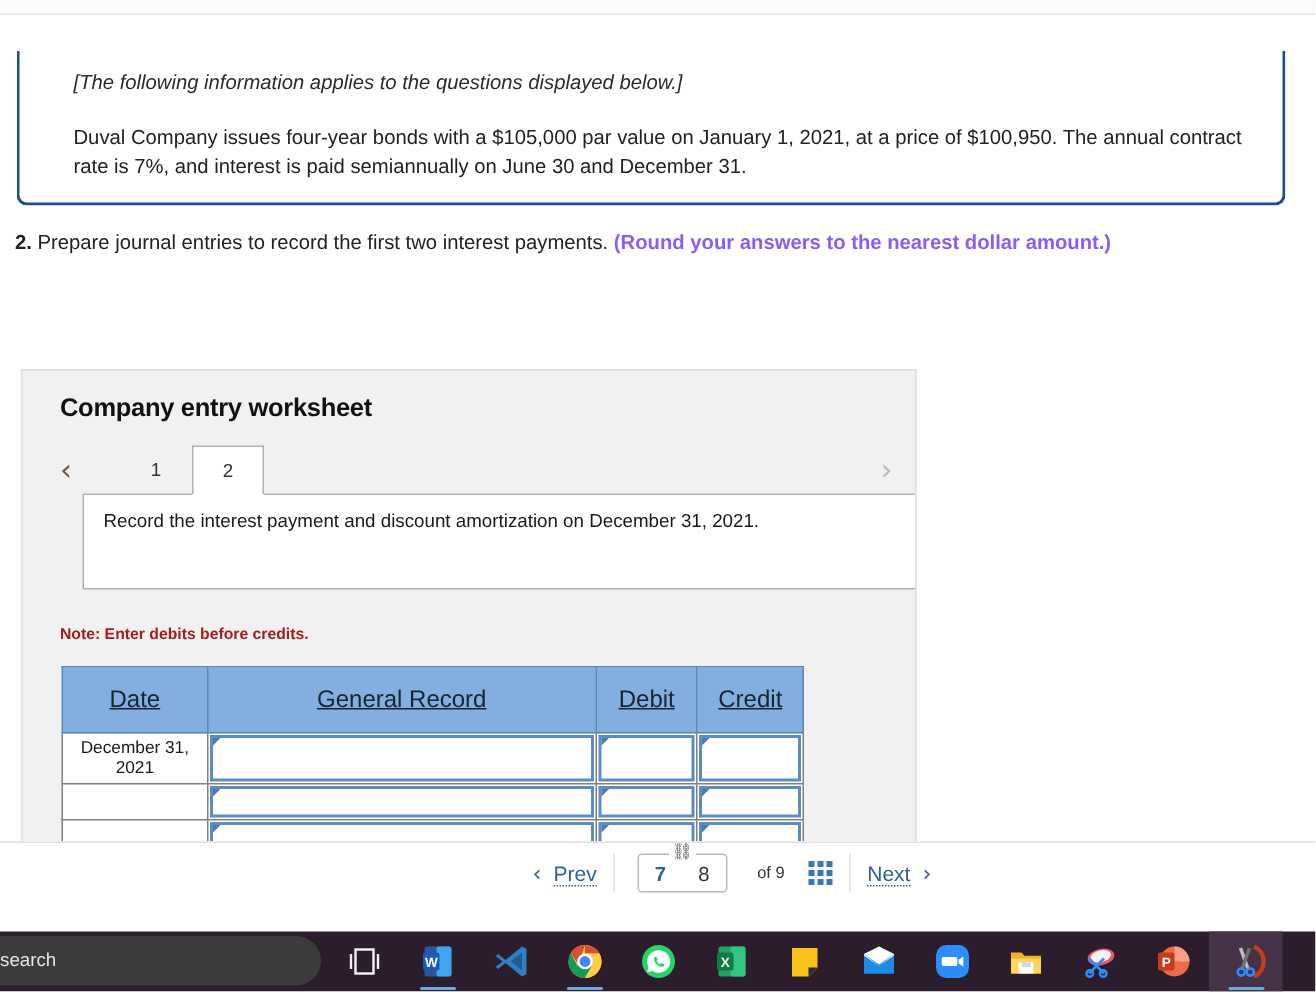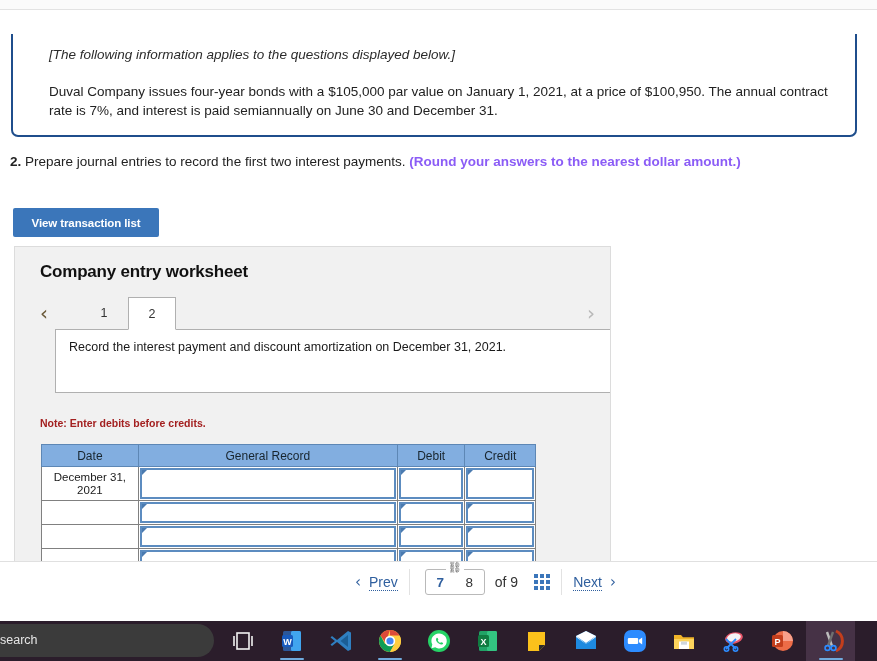--- a/index.html
+++ b/index.html
@@ -211,26 +211,27 @@
     position: absolute;
     left: 26px;
     top: 197px;
     width: 495px;
     border-collapse: collapse;
     table-layout: fixed;
   }
   .jtable th {
     background: #82aee0;
     border: 1px solid #5d87b5;
-    font-size: 12px;
+    font-size: 16px;
     font-weight: normal;
     color: #18252e;
     height: 19px;
-    padding: 1px;
+    padding: 12px;
     text-align: center;
+    text-decoration: underline;
   }
   .jtable td {
     border: 1px solid #808080;
     background: #ffffff;
     padding: 0;
     vertical-align: middle;
     margin-top: 12px;
   }
   .col-date   { width: 96px; }
   .col-gj     { width: 257px; }
@@ -324,23 +325,23 @@
     top: -8px;
     transform: translateX(-50%);
     background: #ffffff;
     padding: 0 2px;
     font-size: 11px;
     color: #555555;
     line-height: 12px;
     font-family: "DejaVu Sans", sans-serif;
   }
   .of-text {
-    font-size: 14px;
+    font-size: 11px;
     color: #333333;
-    margin-left: 10px;
+    margin-left: 20px;
   }
   .grid-icon {
     display: grid;
     grid-template-columns: repeat(3, 4px);
     grid-template-rows: repeat(3, 4px);
     gap: 2px;
     margin-left: 16px;
     cursor: pointer;
   }
   .grid-icon i { background: #3b76ba; display: block; }
@@ -408,21 +409,20 @@
 
   <div class="info-box">
     <div class="info-italic">[The following information applies to the questions displayed below.]</div>
     <div class="info-body">Duval Company issues four-year bonds with a $105,000 par value on January 1, 2021, at a price of $100,950. The annual contract rate is 7%, and interest is paid semiannually on June 30 and December 31.</div>
   </div>
 
   <div class="question-line">
     <span class="qnum">2.</span><span> Prepare journal entries to record the first two interest payments. </span><span class="qwarn">(Round your answers to the nearest dollar amount.)</span>
   </div>
 
-  <button class="vtl-button">View transaction list</button>
 
   <div class="worksheet">
 
     <div class="ws-title">Company entry worksheet</div>
 
     <div class="tabstrip">
       <span class="tab-arrow-left">‹</span>
       <div class="tab t1">1</div>
       <div class="tab t2">2</div>
       <span class="tab-arrow-right">›</span>

